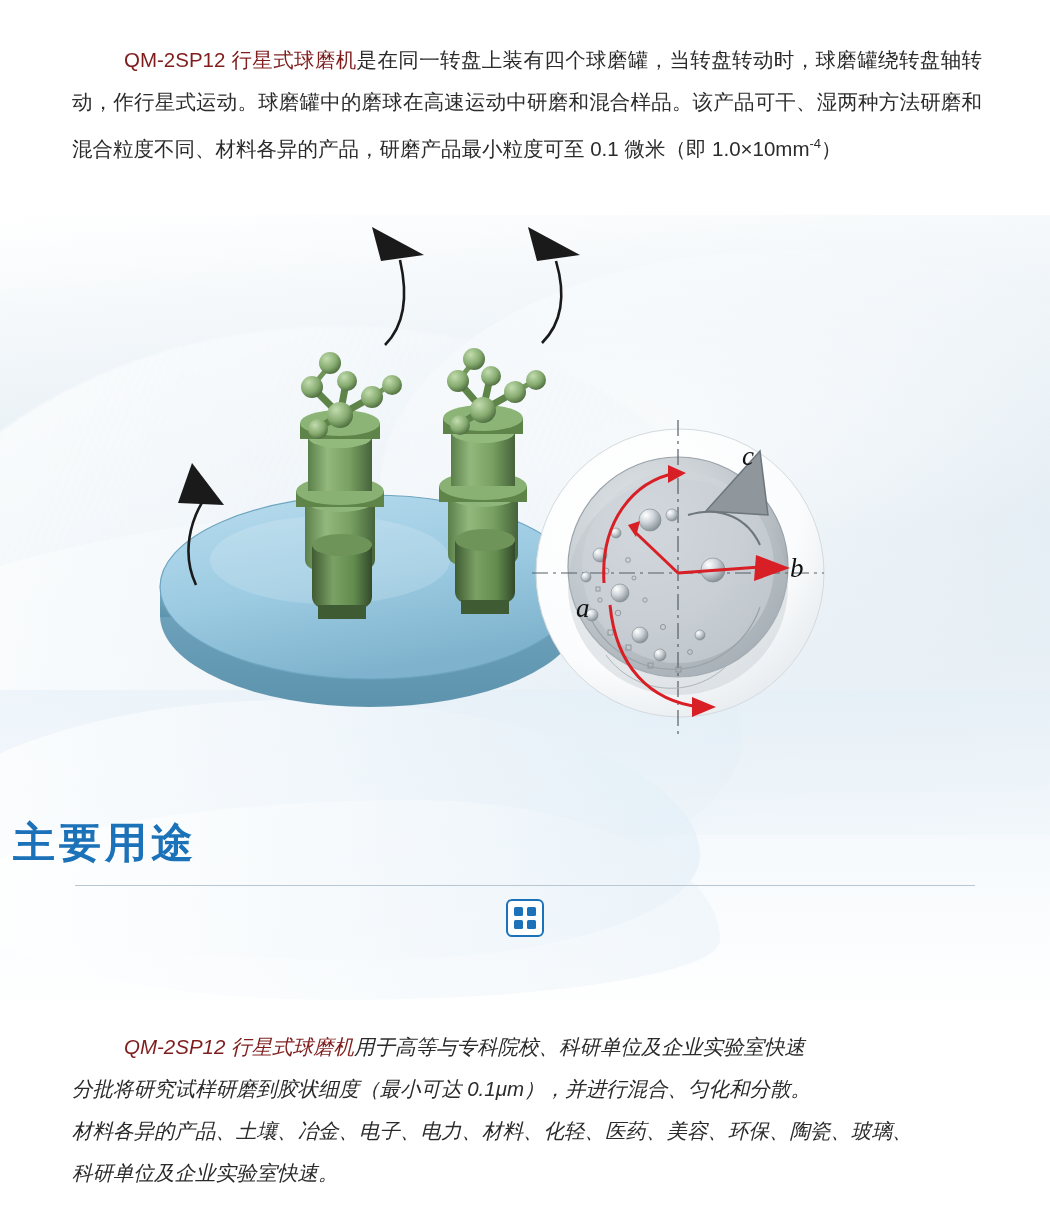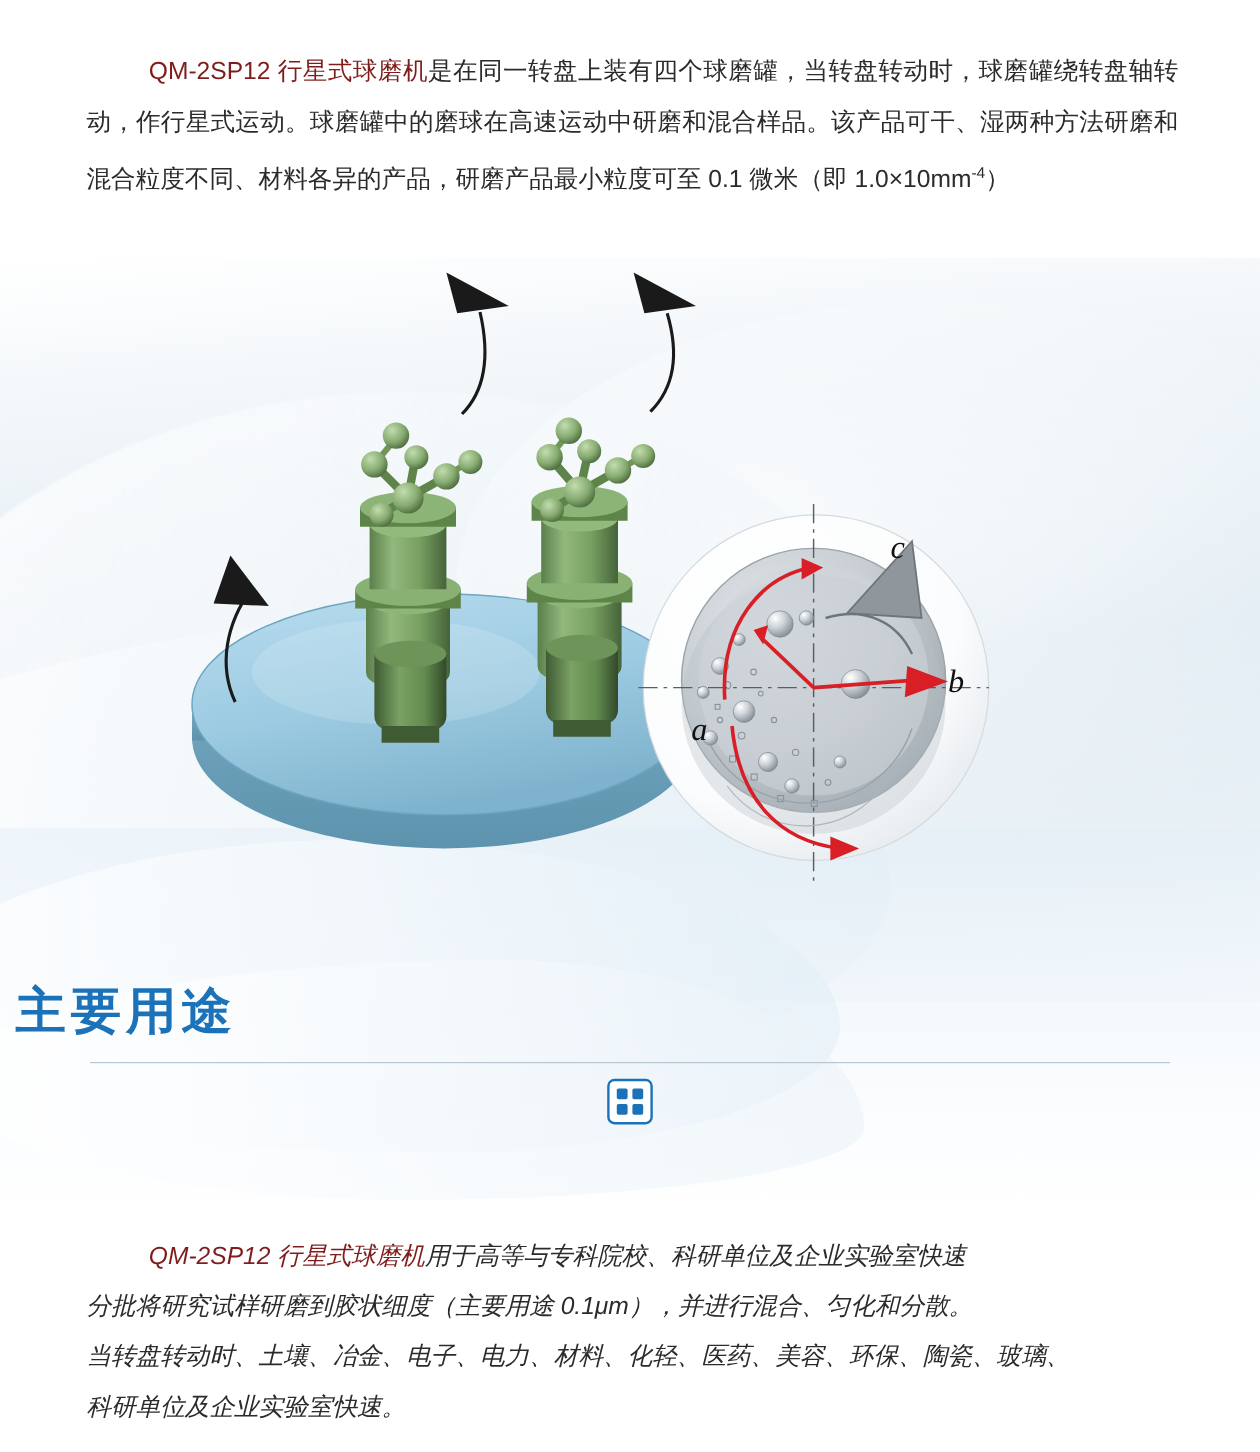--- a/index.html
+++ b/index.html
@@ -379,15 +379,15 @@
   <div class="grid-badge">
     <svg width="40" height="40" viewBox="0 0 40 40">
       <rect x="2" y="2" width="36" height="36" rx="5" fill="#ffffff" stroke="#1b72b8" stroke-width="2"></rect>
       <rect x="9" y="9" width="9" height="9" rx="1.5" fill="#1b72b8"></rect>
       <rect x="22" y="9" width="9" height="9" rx="1.5" fill="#1b72b8"></rect>
       <rect x="9" y="22" width="9" height="9" rx="1.5" fill="#1b72b8"></rect>
       <rect x="22" y="22" width="9" height="9" rx="1.5" fill="#1b72b8"></rect>
     </svg>
   </div>
 
-  <p class="usage-para"><span class="model-highlight">QM-2SP12 行星式球磨机</span><span>用于高等与专科院校、科研单位及企业实验室快速</span><span class="no-indent">分批将研究试样研磨到胶状细度（主要用途 0.1μm），并进行混合、匀化和分散。</span><span class="no-indent">当转盘转动时、土壤、冶金、电子、电力、材料、化轻、医药、美容、环保、陶瓷、玻璃、</span><span class="no-indent">科研单位及企业实验室快速。</span></p>
+  <p class="usage-para"><span class="model-highlight">QM-2SP12 行星式球磨机</span><span>用于高等与专科院校、科研单位及企业实验室快速</span><span class="no-indent">分批将研究试样研磨到胶状细度（最小可达 0.1μm），并进行混合、匀化和分散。</span><span class="no-indent">材料各异的产品、土壤、冶金、电子、电力、材料、化轻、医药、美容、环保、陶瓷、玻璃、</span><span class="no-indent">科研单位及企业实验室快速。</span></p>
 
 </div>
 
 </body></html>

